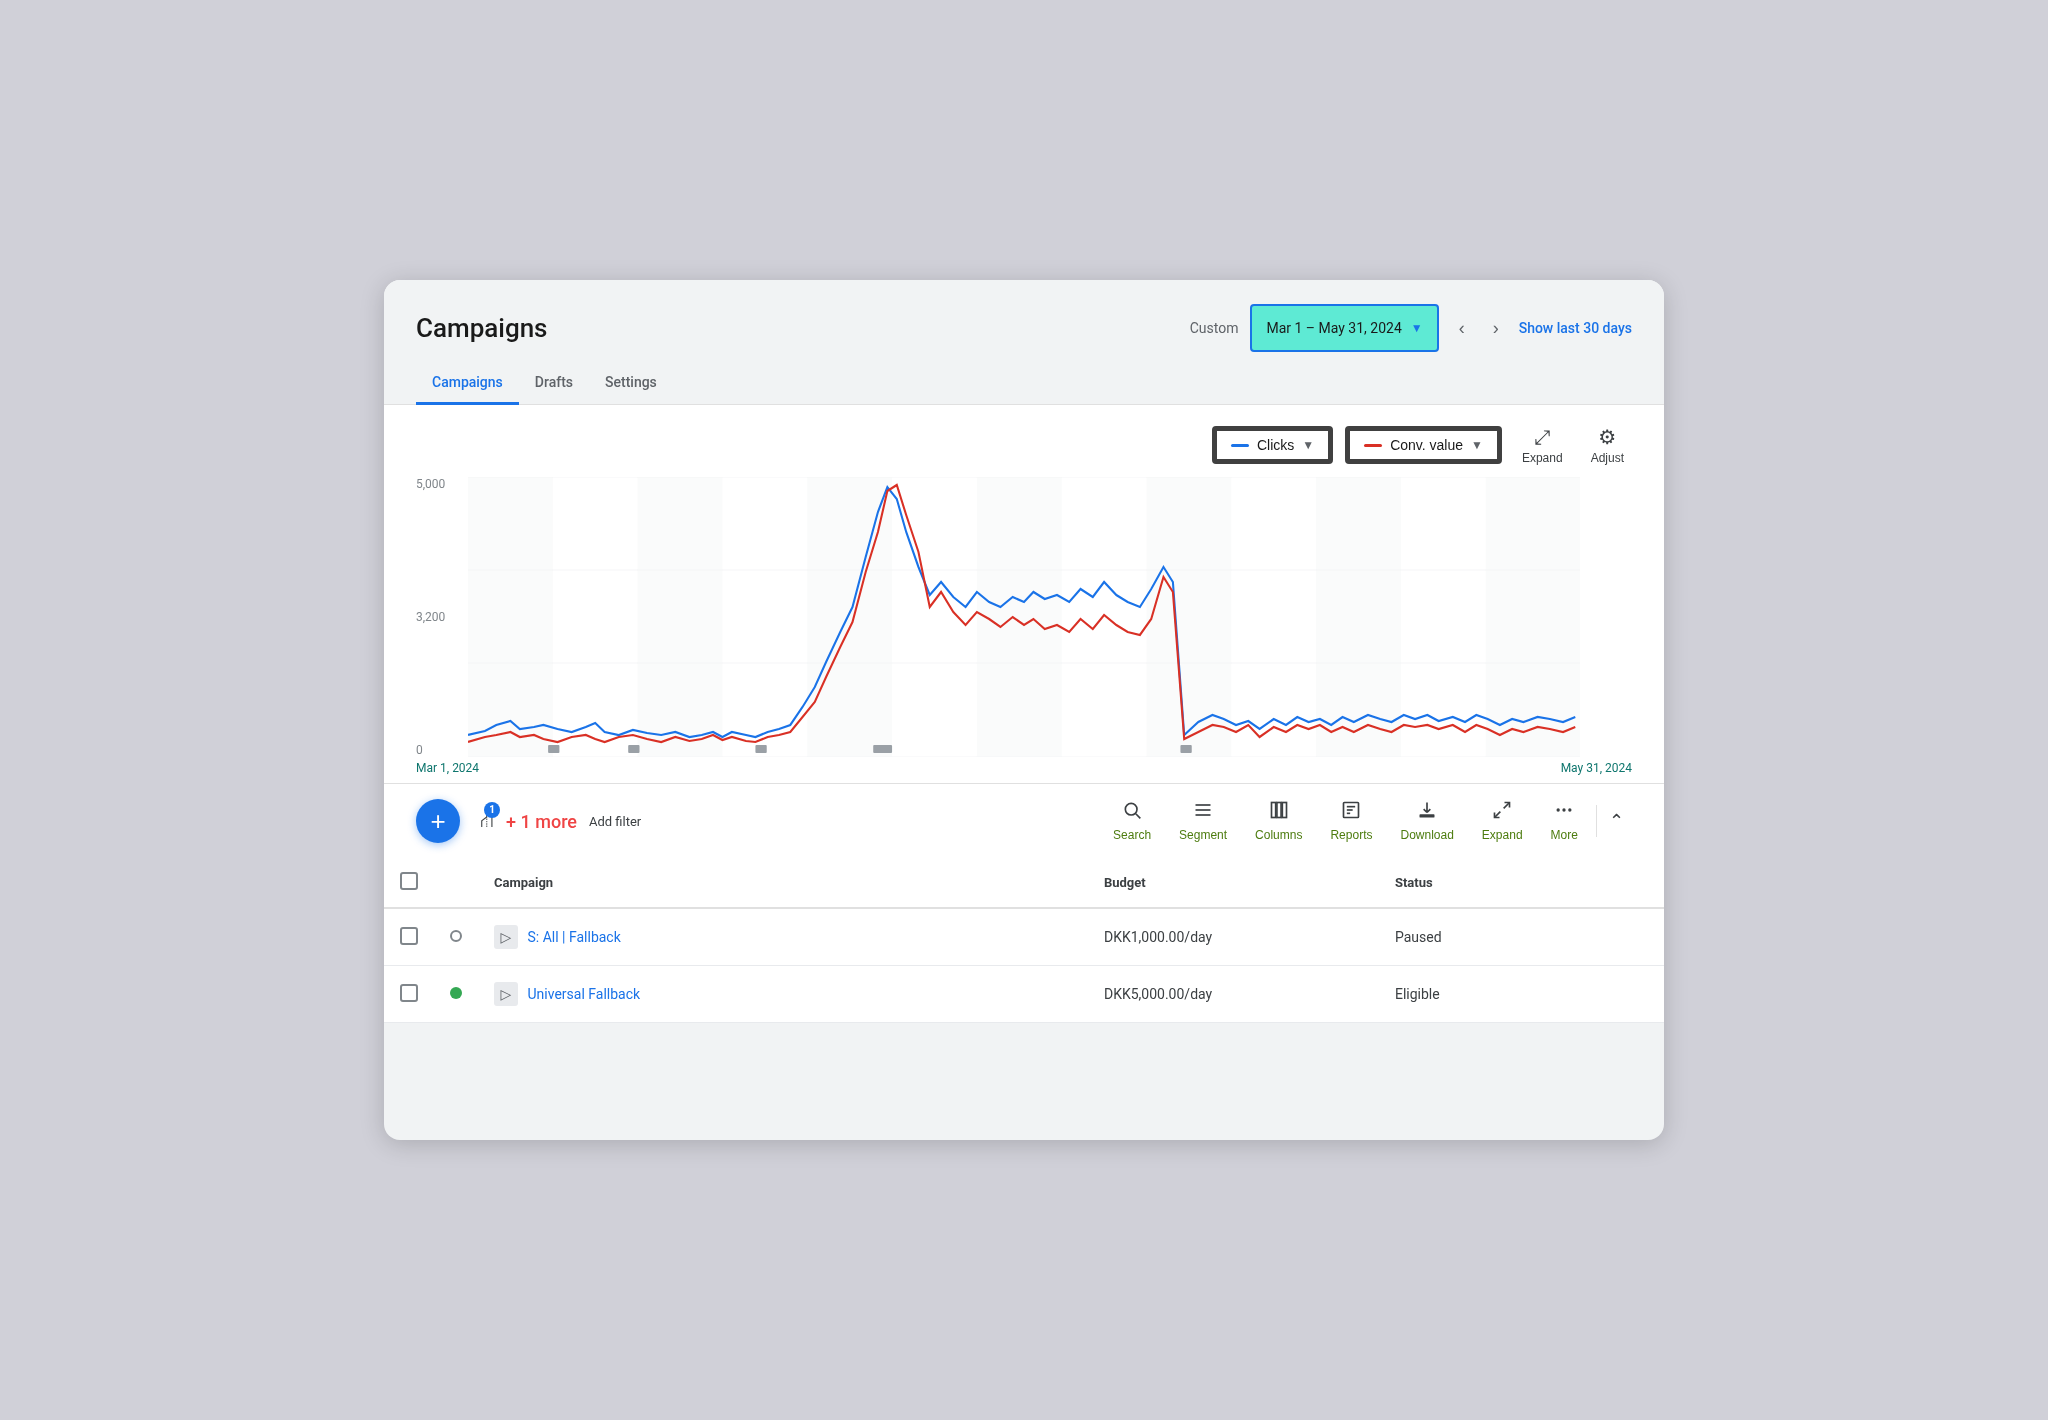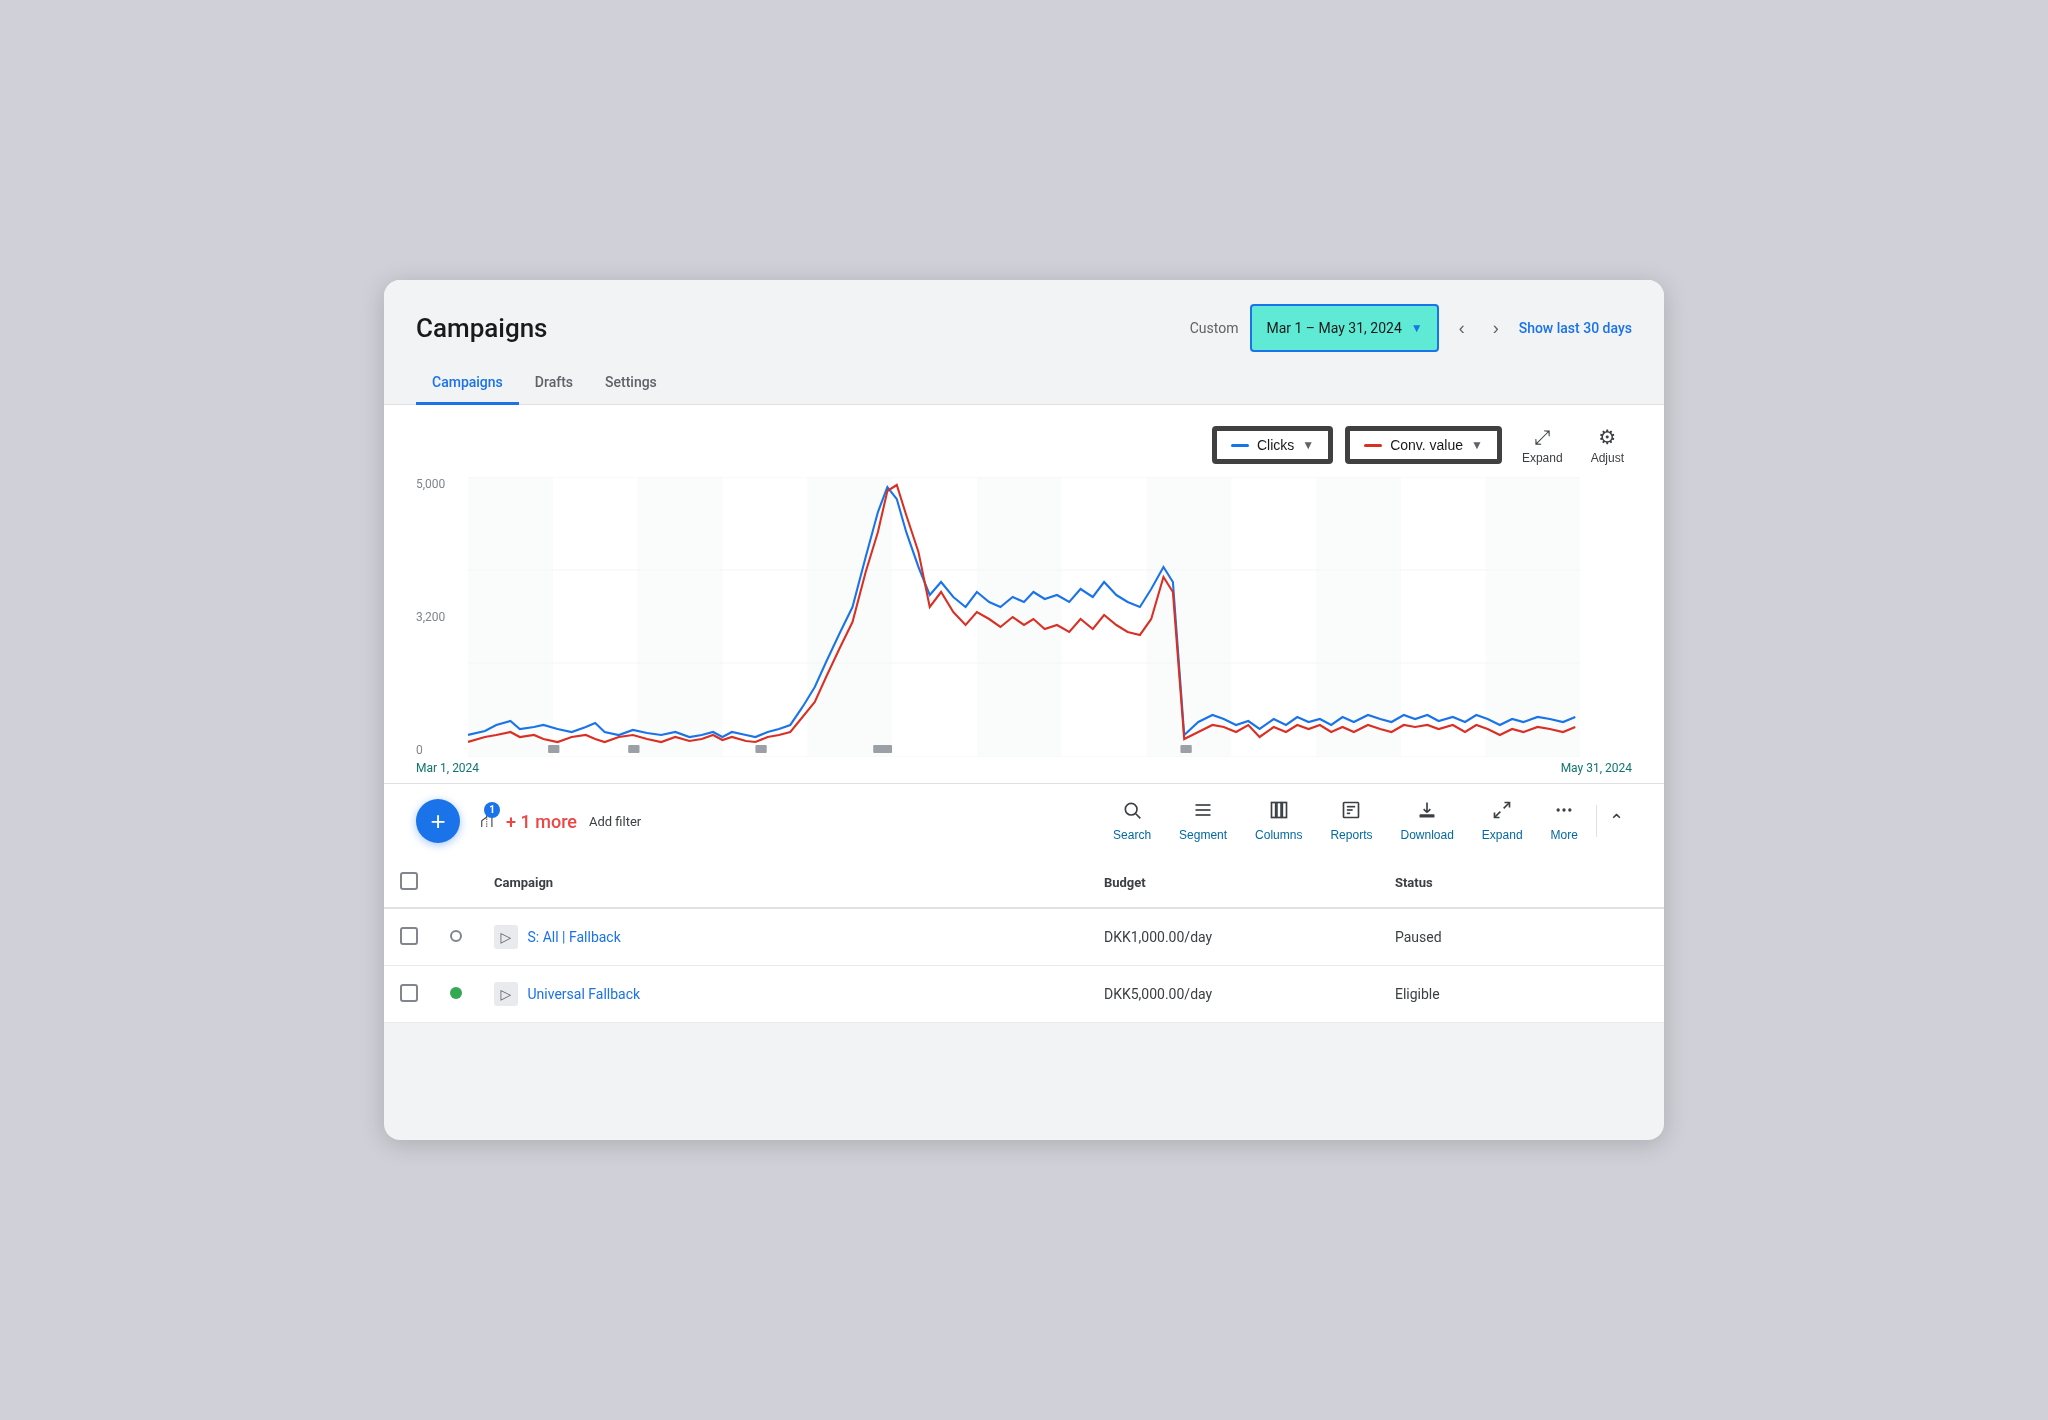--- a/index.html
+++ b/index.html
@@ -257,21 +257,21 @@
       gap: 0;
     }
     .toolbar-action {
       display: flex;
       flex-direction: column;
       align-items: center;
       gap: 3px;
       cursor: pointer;
       padding: 6px 14px;
       font-size: 12px;
-      color: #0369a1;
+      color: #4d7c0f;
       background: none;
       border: none;
     }
     .toolbar-action .icon {
       font-size: 20px;
       color: #3c4043;
     }
     .toolbar-divider {
       width: 1px;
       height: 32px;

